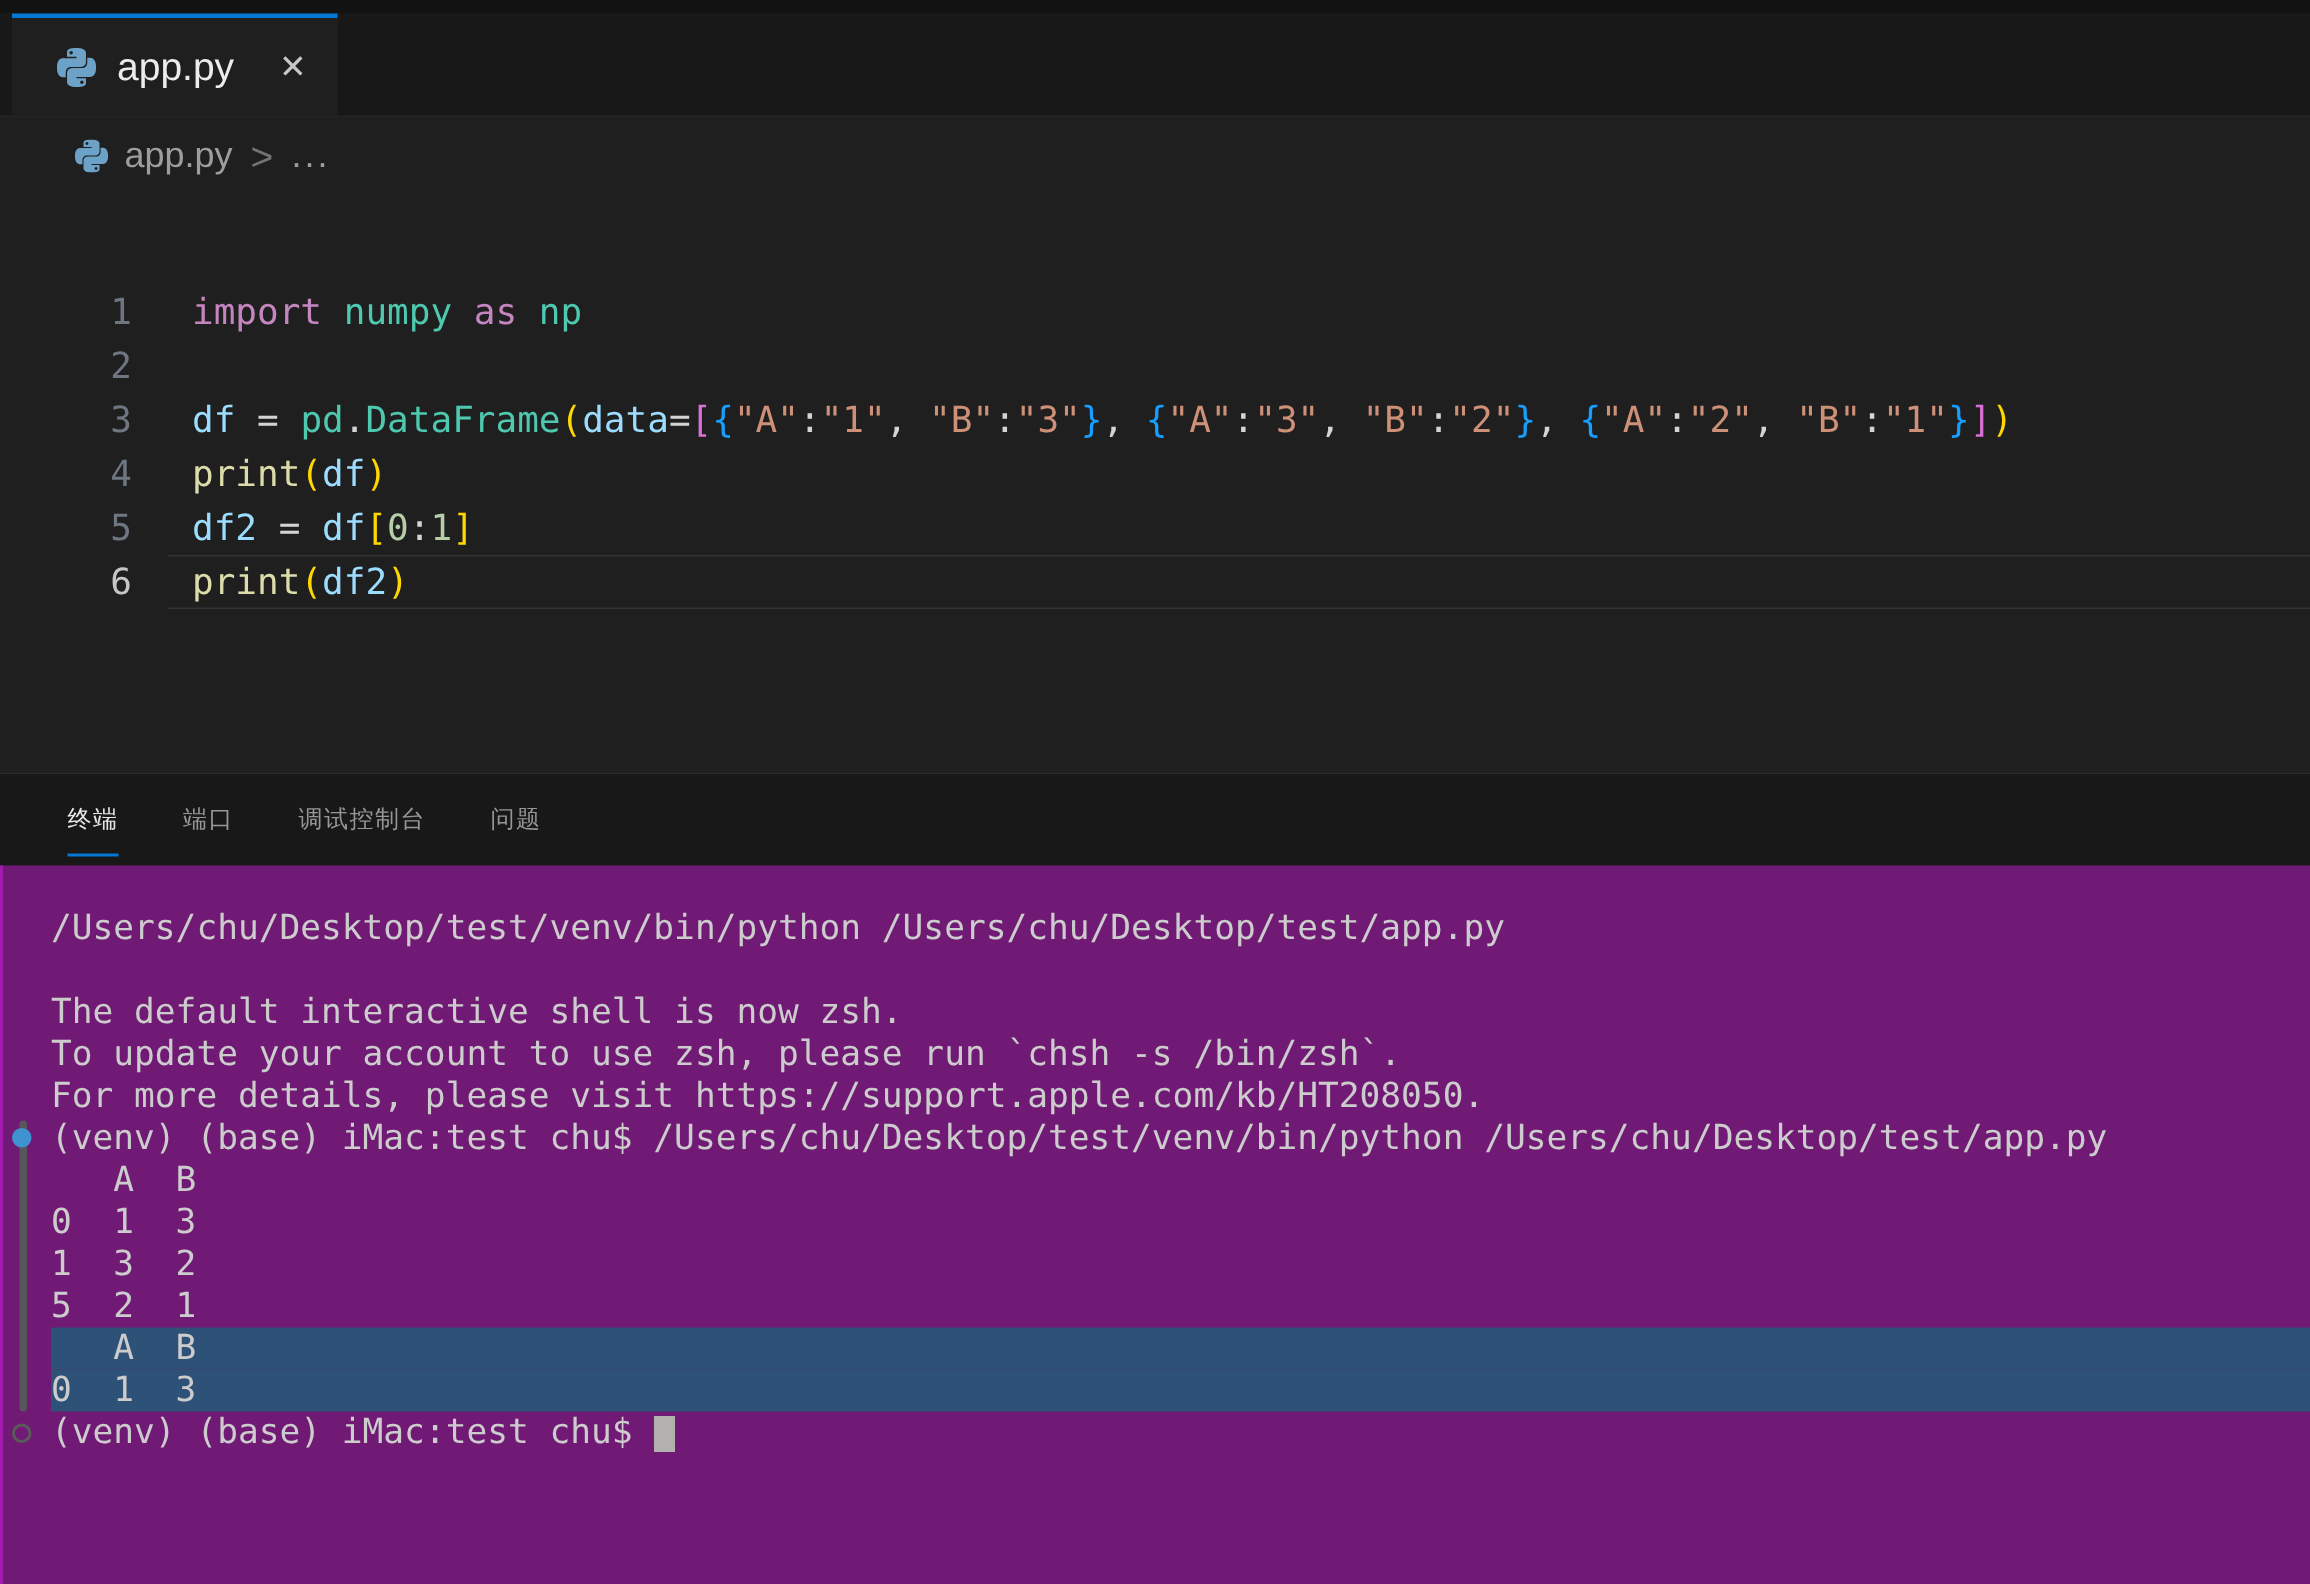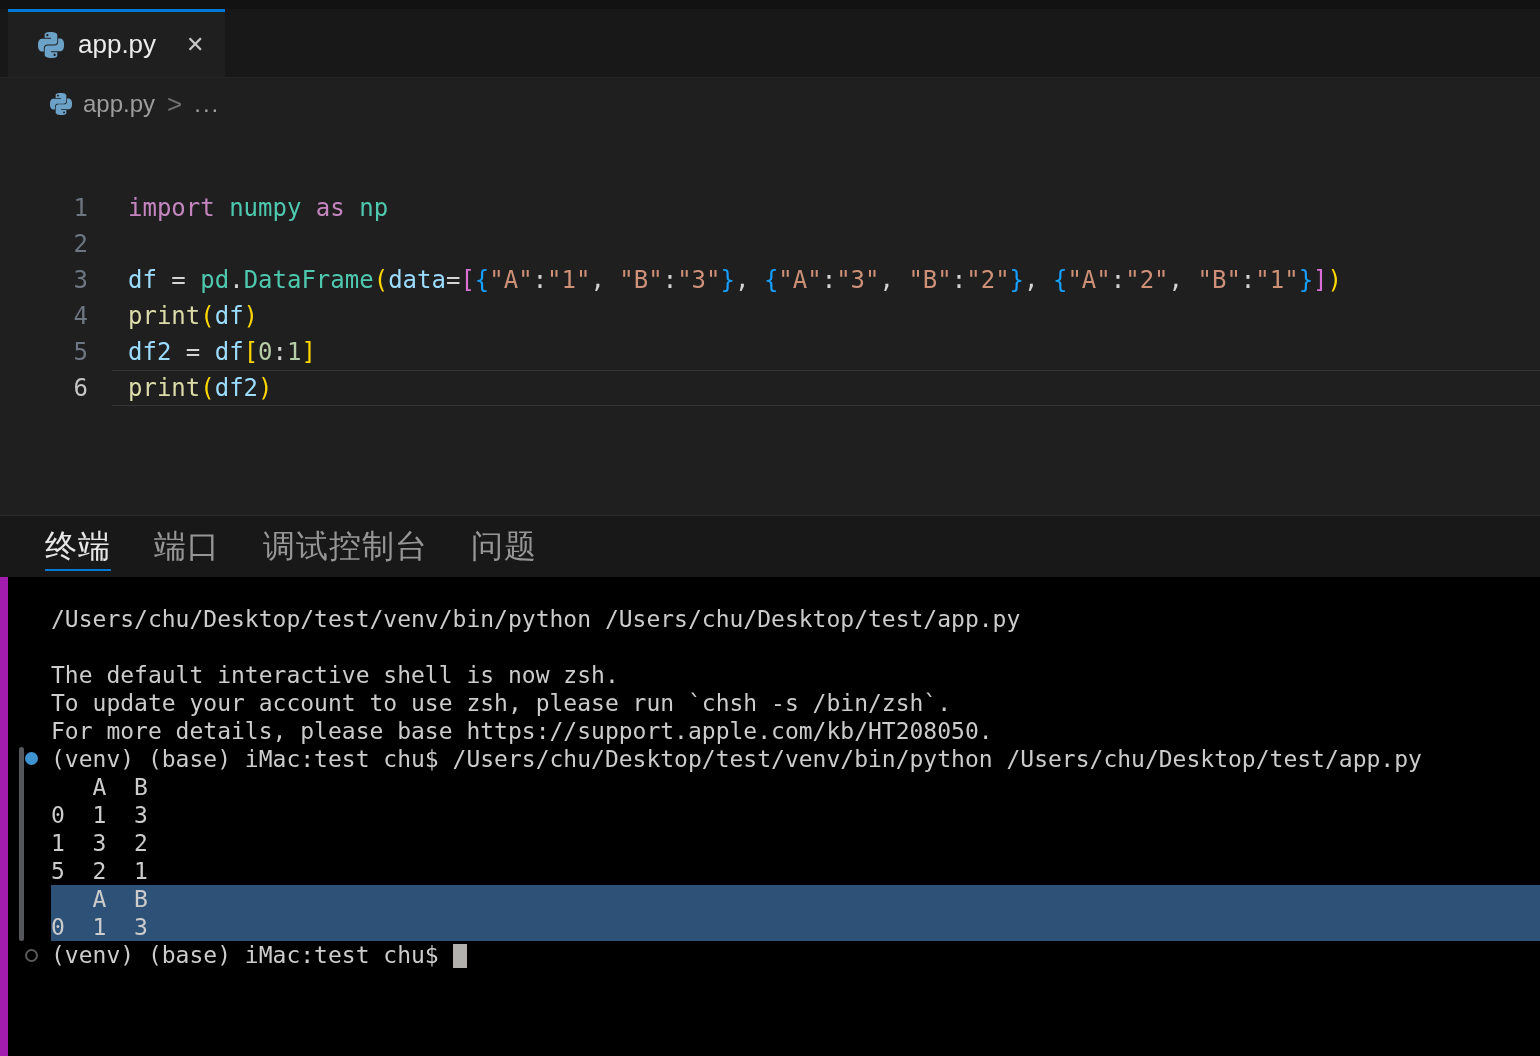--- a/index.html
+++ b/index.html
@@ -28,27 +28,27 @@
   .crow.active .ln{color:#c6c6c6;}
   .crow.active::after{content:"";position:absolute;left:112px;right:0;top:0;bottom:0;
       border-top:1px solid #343434;border-bottom:1px solid #343434;pointer-events:none;}
   .tk-kw{color:#c586c0}.tk-type{color:#4ec9b0}.tk-var{color:#9cdcfe}.tk-fg{color:#d4d4d4}
   .tk-str{color:#ce9178}.tk-num{color:#b5cea8}.tk-fn{color:#dcdcaa}
   .tk-b1{color:#ffd700}.tk-b2{color:#da70d6}.tk-b3{color:#179fff}
 
   
   .panel-tabs{height:62px;background:#181818;border-top:1px solid #2a2a2a;box-sizing:border-box;
       display:flex;align-items:flex-end;padding:0 0 6px 45px;gap:43px;}
-  .ptab{font-size:32px;color:#969696;height:47px;display:flex;align-items:center;
+  .ptab{font-size:16px;color:#969696;height:47px;display:flex;align-items:center;
       border-bottom:2px solid transparent;box-sizing:border-box;cursor:pointer;letter-spacing:1px;}
   .ptab.active{color:#e7e7e7;border-bottom-color:#0078d4;}
 
   
-  .terminal{position:relative;height:479px;box-sizing:border-box;background:#000000;
-      border-left:8px solid #a21caf;padding:28px 0 0 43px;
+  .terminal{position:relative;height:479px;box-sizing:border-box;background:#701a75;
+      border-left:2px solid #a21caf;padding:28px 0 0 32px;
       font-family:"DejaVu Sans Mono",monospace;font-size:23px;color:#cccccc;}
   .tline{position:relative;height:28px;line-height:28px;white-space:pre;}
   .tline.sel{background:#2e5177;}
   .dot{position:absolute;left:-26px;top:7px;width:13px;height:13px;border-radius:50%;cursor:pointer;}
   .dot.success{background:#3e93d0;}
   .dot.pending{width:9px;height:9px;top:8px;background:transparent;border:2px solid #5a5a5a;}
   .cursor{display:inline-block;width:14px;height:24px;background:#b3b1ae;vertical-align:text-bottom;}
   .cmd-guide{position:absolute;left:11px;top:170px;width:5px;height:194px;background:#55575a;border-radius:3px;}
   .pyicon{display:inline-flex;flex:none;}
 </style>
@@ -115,21 +115,21 @@
         <div class="ptab">调试控制台</div>
         <div class="ptab">问题</div>
       </div>
     <div class="terminal" id="terminal">
       <div class="cmd-guide"></div>
       <div id="term-lines">
           <div class="tline"><span>/Users/chu/Desktop/test/venv/bin/python /Users/chu/Desktop/test/app.py</span></div>
           <div class="tline"><span></span></div>
           <div class="tline"><span>The default interactive shell is now zsh.</span></div>
           <div class="tline"><span>To update your account to use zsh, please run `chsh -s /bin/zsh`.</span></div>
-          <div class="tline"><span>For more details, please base https://support.apple.com/kb/HT208050.</span></div>
+          <div class="tline"><span>For more details, please visit https://support.apple.com/kb/HT208050.</span></div>
           <div class="tline"><span class="dot success"></span><span>(venv) (base) iMac:test chu$ /Users/chu/Desktop/test/venv/bin/python /Users/chu/Desktop/test/app.py</span></div>
           <div class="tline"><span>   A  B</span></div>
           <div class="tline"><span>0  1  3</span></div>
           <div class="tline"><span>1  3  2</span></div>
           <div class="tline"><span>5  2  1</span></div>
           <div class="tline sel"><span>   A  B</span></div>
           <div class="tline sel"><span>0  1  3</span></div>
           <div class="tline"><span class="dot pending"></span><span>(venv) (base) iMac:test chu$ </span><span class="cursor"></span></div>
         </div>
     </div>

